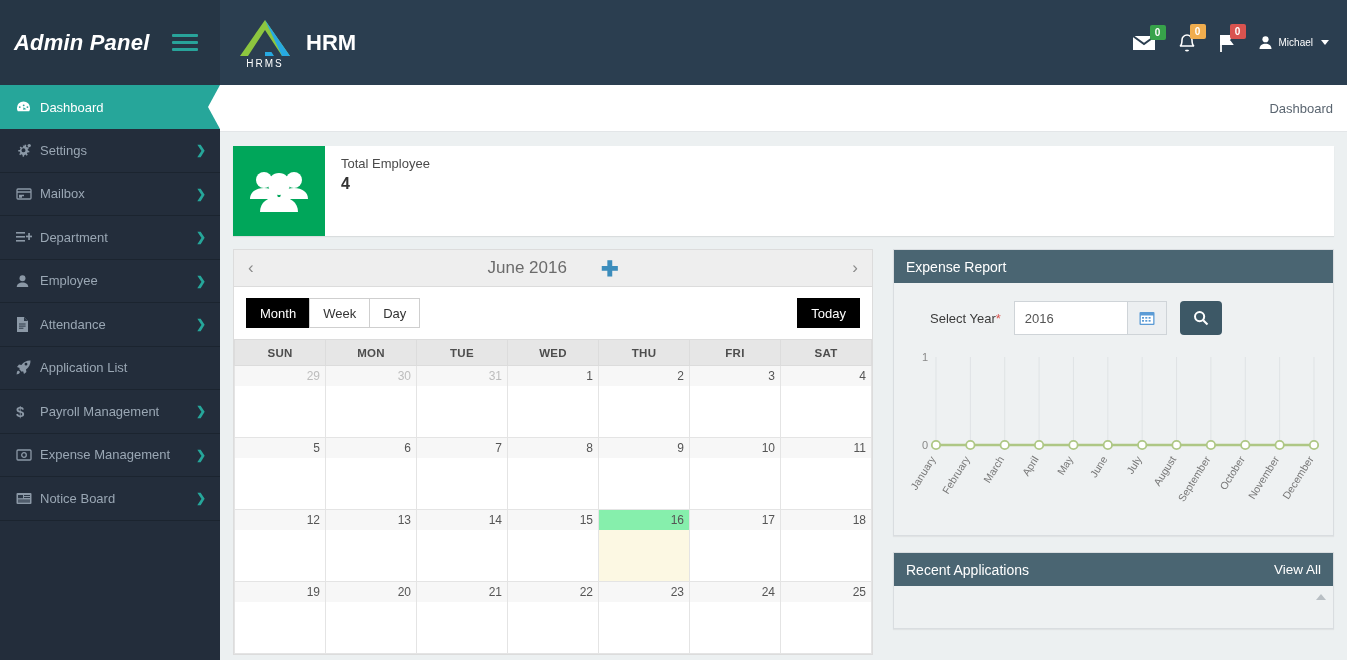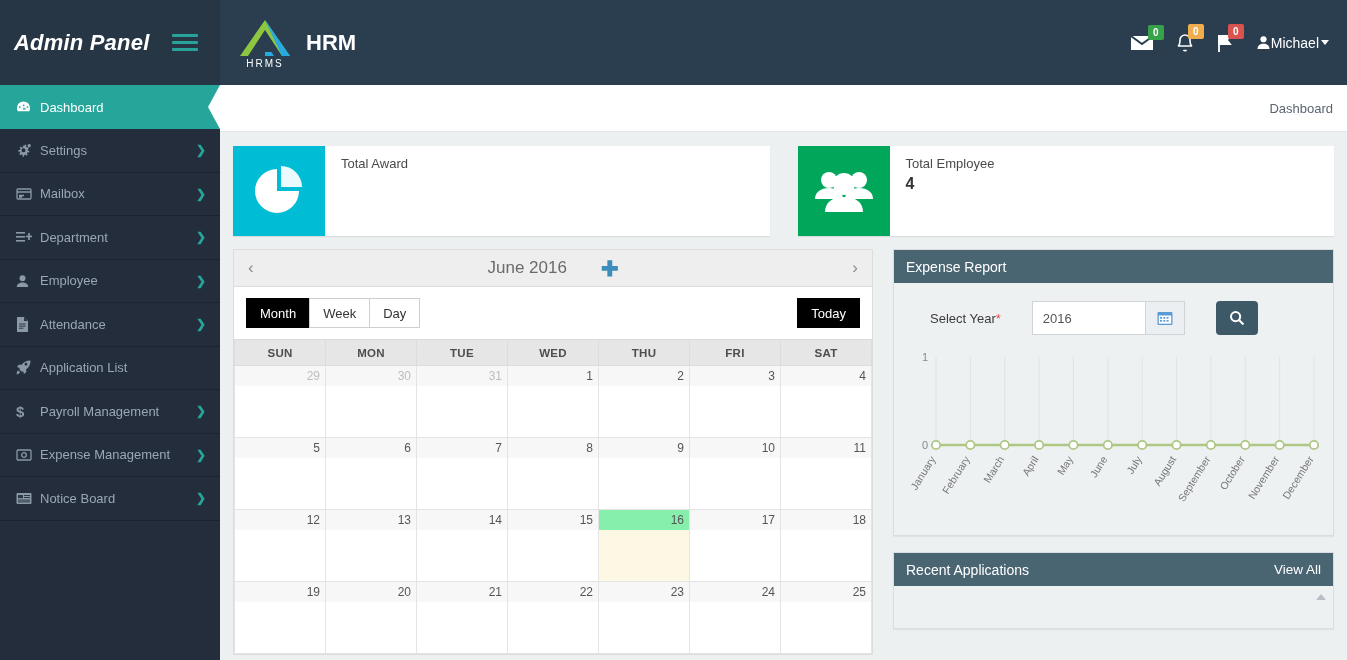--- a/index.html
+++ b/index.html
@@ -46,21 +46,21 @@
     display: flex; align-items: center; gap: 22px;
   }
   .notif { position: relative; cursor: pointer; color: #ffffff; }
   .notif svg { display: block; }
   .badge {
     position: absolute; top: -9px; right: -10px;
     min-width: 16px; height: 15px; padding: 0 3px;
     border-radius: 2px; color: #fff; font-size: 10px; line-height: 15px;
     text-align: center; font-weight: bold;
   }
-  .user-menu { display: flex; align-items: center; color: #fff; font-size: 14px; cursor: pointer; }
+  .user-menu { display: flex; align-items: center; gap: 6px; color: #fff; font-size: 10px; cursor: pointer; }
   .caret { width: 0; height: 0; border-left: 4px solid transparent; border-right: 4px solid transparent; border-top: 5px solid #fff; margin-left: 2px; }
 
   
   .sidebar {
     position: absolute; left: 0; top: 85px; width: 220px; height: 575px;
     background: #232d3b;
   }
   .nav-item {
     position: relative; height: 43.5px;
     display: flex; align-items: center; padding: 0 14px 0 16px;
@@ -141,21 +141,21 @@
   
   .right-col { width: 441px; }
   .panel { background: #eef1f2; border: 1px solid #d9dde0; box-shadow: 0 1px 1px rgba(0,0,0,.05); }
   .panel-head {
     height: 33px; background: #4a6572; color: #ffffff;
     display: flex; align-items: center; justify-content: space-between;
     padding: 0 12px; font-size: 14px;
   }
   .panel-head .view-all { font-size: 13.5px; color: #ffffff; cursor: pointer; }
   .panel-body { padding: 14px 12px 10px 12px; }
-  .form-row { display: flex; align-items: center; gap: 31px; padding: 4px 0 8px 24px; }
+  .form-row { display: flex; align-items: center; gap: 13px; padding: 4px 0 8px 24px; }
   .form-label { font-size: 13px; color: #3b3b3b; }
   .req { color: #d9534f; }
   .input-group { display: flex; height: 34px; }
   .year-input {
     width: 113px; height: 34px; border: 1px solid #cfd4d8; border-right: none;
     padding: 0 10px; font-size: 13px; color: #555; background: #fff;
     font-family: "Liberation Sans", sans-serif;
   }
   .input-addon {
     width: 40px; height: 34px; background: #eceff1; border: 1px solid #cfd4d8;
@@ -349,32 +349,20 @@
         <span class="nav-arrow">❯</span>
       </div>
     </div>
 
   <div class="content">
     <div class="breadcrumb-bar">
       <span>Dashboard</span>
     </div>
 
     <div class="cards" id="cards">
-        <div class="card">
-          <div class="card-icon" style="background:#00bcd4">
-            <svg width="54" height="54" viewBox="0 0 54 54" fill="#ffffff">
-              <path d="M25 5a22 22 0 1 0 22 22H25z"></path>
-              <path d="M29 2v21h21A21 21 0 0 0 29 2z" opacity=".92"></path>
-            </svg>
-          </div>
-          <div class="card-body">
-            <div class="card-label">Total Award</div>
-            <div class="card-value"></div>
-          </div>
-        </div>
         <div class="card">
           <div class="card-icon" style="background:#00a65a">
             <svg width="58" height="50" viewBox="0 0 58 50" fill="#ffffff">
               <circle cx="14" cy="14" r="8"></circle>
               <circle cx="44" cy="14" r="8"></circle>
               <path d="M0 33c0-7 6-11 14-11s14 4 14 11z"></path>
               <path d="M30 33c0-7 6-11 14-11s14 4 14 11z"></path>
               <circle cx="29" cy="18" r="11"></circle>
               <path d="M10 46c0-10 8-15 19-15s19 5 19 15z"></path>
             </svg>

